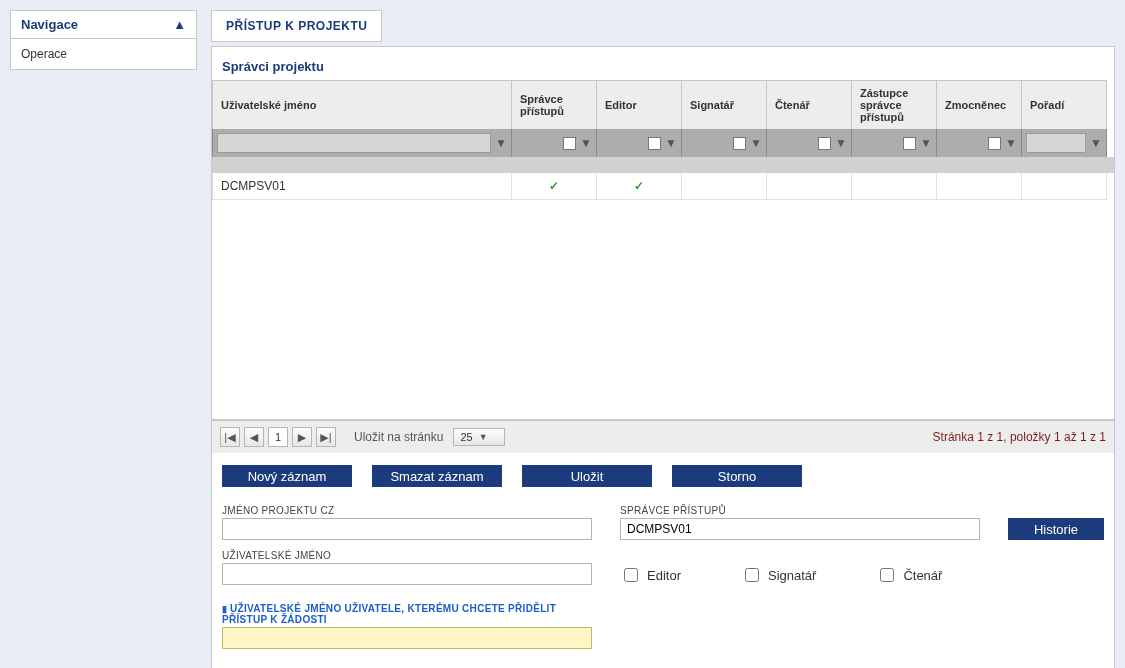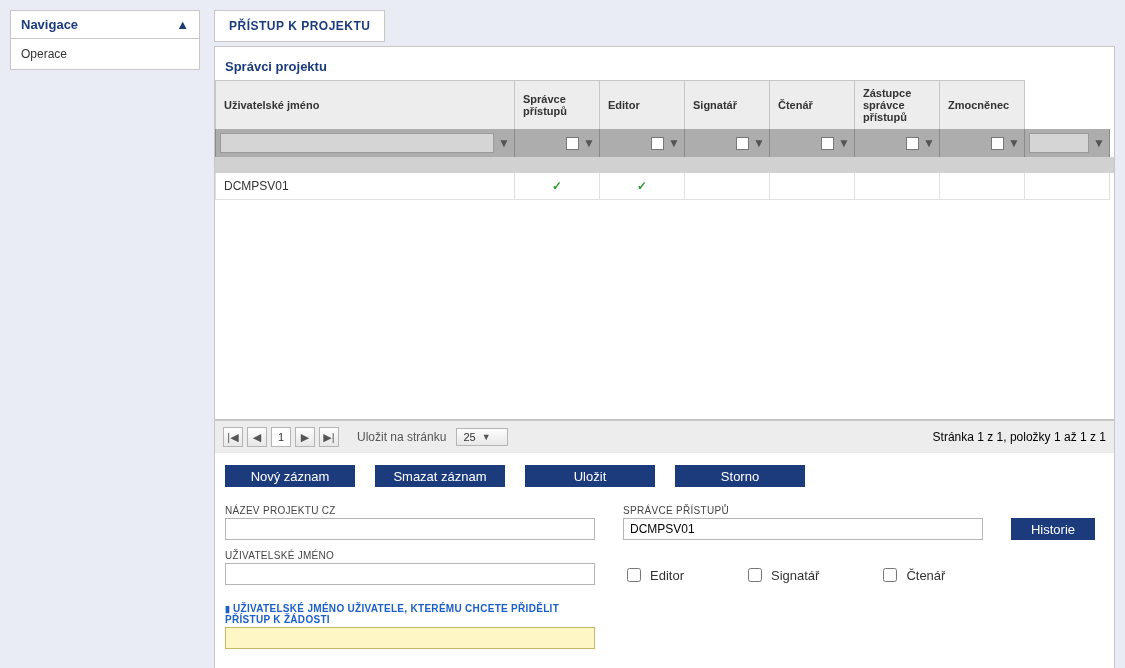--- a/index.html
+++ b/index.html
@@ -73,21 +73,21 @@
   }
   .pager-page {
     width: 20px; height: 20px; border: 1px solid #b5b5b5; background: #fff;
     display: inline-flex; align-items: center; justify-content: center; font-size: 11px;
   }
   .per-page-label { margin-left: 14px; color: #555; }
   .per-page-select {
     margin-left: 6px; border: 1px solid #b5b5b5; background: linear-gradient(#fdfdfd,#e7e7e7);
     padding: 2px 16px 2px 6px; font-size: 11px; display: inline-flex; align-items: center; gap: 6px;
   }
-  .pager-info { margin-left: auto; color: #000000; }
+  .pager-info { margin-left: auto; color: #7f1d1d; }
 
   .action-buttons { display: flex; gap: 20px; padding: 12px 10px; }
   .btn-primary {
     background: #1c3b7c; color: #fff; border: none;
     font-size: 13px; width: 130px; height: 22px; text-align: center;
     cursor: pointer;
   }
 
   .form-area { padding: 6px 10px 20px; }
   .form-row { display: flex; gap: 28px; align-items: flex-end; }
@@ -142,20 +142,23 @@
             <span>Signatář</span>
           </div>
         <div>
             <span>Čtenář</span>
           </div>
         <div>
             <span>Zástupce správce přístupů</span>
           </div>
         <div>
             <span>Zmocněnec</span>
+          </div>
+        <div>
+            <span>Pořadí</span>
           </div>
       </div>
 
       <div class="grid-filters">
         <div>
             <div class="filter-field"></div>
             <span class="filter-icon">▼</span>
           </div>
         <div>
             <span class="filter-checkbox"></span>
@@ -225,29 +228,29 @@
       <div class="action-buttons">
         <button class="btn-primary"><span>Nový záznam</span></button>
         <button class="btn-primary"><span>Smazat záznam</span></button>
         <button class="btn-primary"><span>Uložit</span></button>
         <button class="btn-primary"><span>Storno</span></button>
       </div>
 
       <div class="form-area">
         <div class="form-row">
           <div class="form-field" style="width:370px;">
-            <span class="field-label">NÁZEV PROJEKTU CZ</span>
+            <span class="field-label">JMÉNO PROJEKTU CZ</span>
             <input class="text-input" type="text" value="" style="">
           </div>
           <div class="form-field" style="width:360px;">
             <span class="field-label">SPRÁVCE PŘÍSTUPŮ</span>
             <input class="text-input" type="text" value="DCMPSV01" style="">
           </div>
           <div style="padding-bottom:0;">
-            <button class="btn-primary" style="width:84px;"><span>Historie</span></button>
+            <button class="btn-primary" style="width:96px;"><span>Historie</span></button>
           </div>
         </div>
 
         <div class="form-row" style="margin-top:10px; align-items:flex-end;">
           <div class="form-field" style="width:370px;">
             <span class="field-label">UŽIVATELSKÉ JMÉNO</span>
             <input class="text-input" type="text" value="" style="">
           </div>
           <div style="width:360px; display:flex; gap:60px;">
             <label class="cb-inline">

